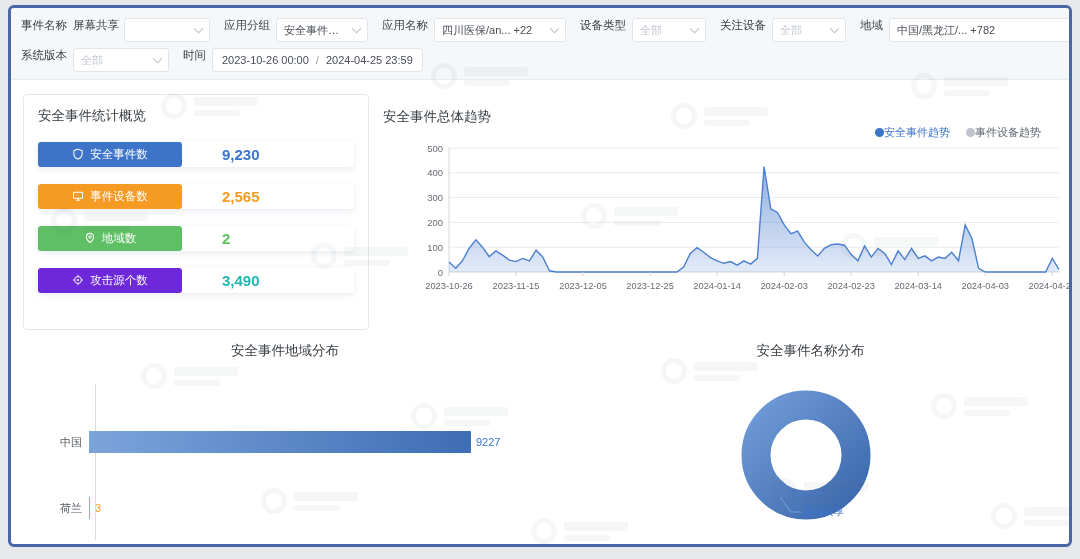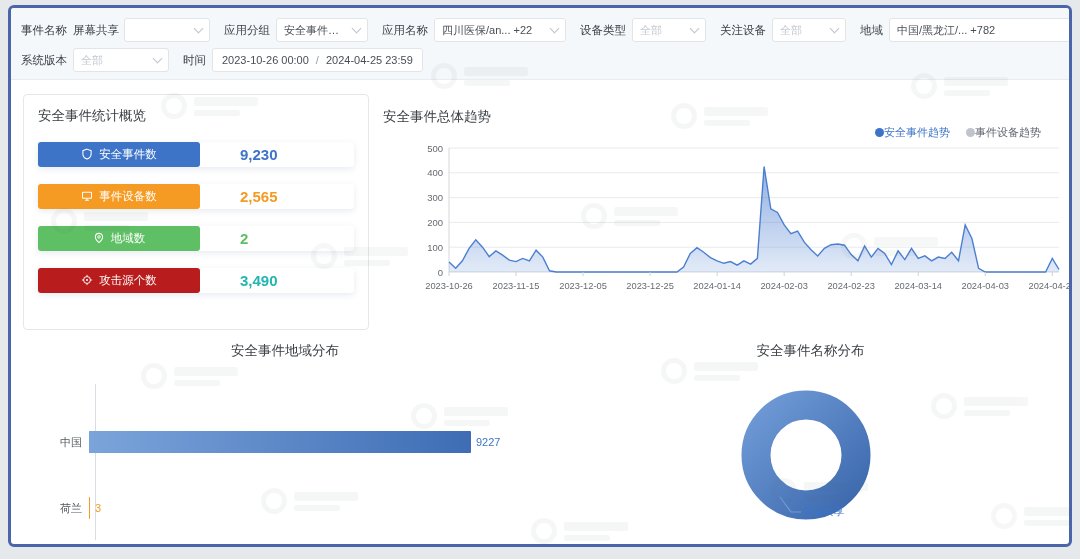--- a/index.html
+++ b/index.html
@@ -5,40 +5,40 @@
   * { box-sizing: border-box; margin: 0; padding: 0; }
   html,body { width:1080px; height:559px; overflow:hidden; }
   body { background:#e6e9ec; font-family:"Liberation Sans","DejaVu Sans",sans-serif; position:relative; }
   .dashboard { position:absolute; left:8px; right:8px; top:5px; bottom:12px;
     background:#ffffff; border:3px solid #4a66a8; border-radius:6px; overflow:hidden; }
 
   
   .filter-bar { position:absolute; left:0; right:0; top:0; height:72px; background:#f4f8fa;
     border-bottom:1px solid #e7ecf0; padding:9px 10px 0 10px; }
   .filter-row { display:flex; align-items:center; height:26px; margin-bottom:4px; }
-  .f-item { display:flex; align-items:center; margin-right:14px; }
+  .f-item { display:flex; margin-right:14px; }
   .f-label { font-size:11.5px; color:#3c4148; margin-right:6px; white-space:nowrap; }
   .f-value-outside { font-size:11.5px; color:#3c4148; margin-right:5px; white-space:nowrap; }
   .f-select { display:flex; align-items:center; background:#fff; border:1px solid #e1e5ea;
     border-radius:3px; height:24px; padding:0 7px; font-size:11px; color:#494e56; }
   .f-select .val { white-space:nowrap; overflow:hidden; text-overflow:ellipsis; flex:1; }
   .f-select .ph { color:#c4c9d1; }
   .chev { width:7px; height:7px; border-right:1.4px solid #bfc4cc; border-bottom:1.4px solid #bfc4cc;
     transform:rotate(45deg); margin-left:8px; margin-top:-3px; flex:none; }
   .time-box { display:flex; align-items:center; background:#fff; border:1px solid #e1e5ea;
     border-radius:3px; height:24px; padding:0 9px; font-size:11px; color:#494e56; gap:7px; }
   .time-sep { color:#9aa0a8; }
 
   
   .stats-panel { position:absolute; left:12px; top:86px; width:346px; height:236px;
     border:1px solid #e4e7eb; border-radius:4px; background:#fff; padding:12px 14px; }
   .panel-title { font-size:13.5px; color:#3b4046; }
   .stat-row { display:flex; align-items:stretch; height:25px; margin-top:17px;
     box-shadow:0 2px 6px rgba(60,80,120,0.12); border-radius:3px; background:#fff; }
-  .stat-pill { width:162px; border-radius:3px; display:flex; align-items:center; justify-content:center;
+  .stat-pill { width:144px; border-radius:3px; display:flex; align-items:center; justify-content:center;
     gap:6px; color:#fff; font-size:11.5px; flex:none; }
   .stat-val { flex:1; display:flex; align-items:center; padding-left:20px; font-size:15px; font-weight:bold;margin-left:20px; }
 
   
   .trend-title { position:absolute; left:372px; top:100px; font-size:13.5px; color:#3b4046; }
   .trend-legend { position:absolute; right:28px; top:117px; display:flex; gap:16px; align-items:center; }
   .legend-item { display:flex; align-items:center; font-size:11px; cursor:pointer; }
   .legend-dot { width:9px; height:9px; border-radius:50%; }
   .trend-chart { position:absolute; left:400px; top:132px; width:660px; height:172px; }
 
@@ -158,21 +158,21 @@
           <div class="stat-pill" style="background: rgb(95, 191, 101);">
             <span><svg width="12" height="12" viewBox="0 0 16 16">
                 <path d="M8 1.8 C5.3 1.8 3.2 3.9 3.2 6.6 C3.2 10 8 14.2 8 14.2 C8 14.2 12.8 10 12.8 6.6 C12.8 3.9 10.7 1.8 8 1.8 Z" fill="none" stroke="#fff" stroke-width="1.4"></path>
                 <circle cx="8" cy="6.6" r="1.7" fill="none" stroke="#fff" stroke-width="1.2"></circle>
               </svg></span>
             <span>地域数</span>
           </div>
           <div class="stat-val" style="color: rgb(95, 191, 101);">2</div>
         </div>
         <div class="stat-row">
-          <div class="stat-pill" style="background: #b91c1c;">
+          <div class="stat-pill" style="background: #6d28d9;">
             <span><svg width="12" height="12" viewBox="0 0 16 16">
                 <circle cx="8" cy="8" r="4.6" fill="none" stroke="#fff" stroke-width="1.3"></circle>
                 <circle cx="8" cy="8" r="1.4" fill="#fff"></circle>
                 <path d="M8 1.2 V3.6 M8 12.4 V14.8 M1.2 8 H3.6 M12.4 8 H14.8" stroke="#fff" stroke-width="1.2"></path>
               </svg></span>
             <span>攻击源个数</span>
           </div>
           <div class="stat-val" style="color: rgb(35, 181, 176);">3,490</div>
         </div>
       </div>

